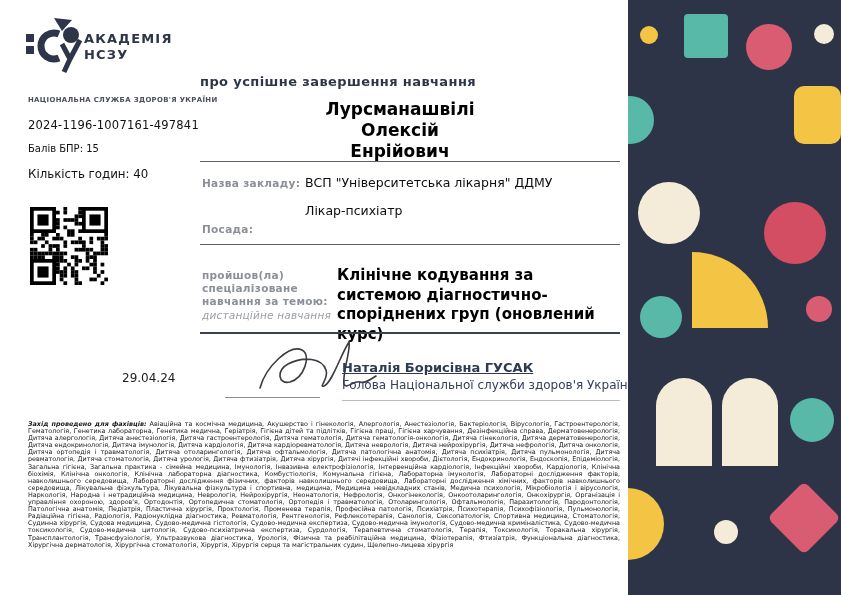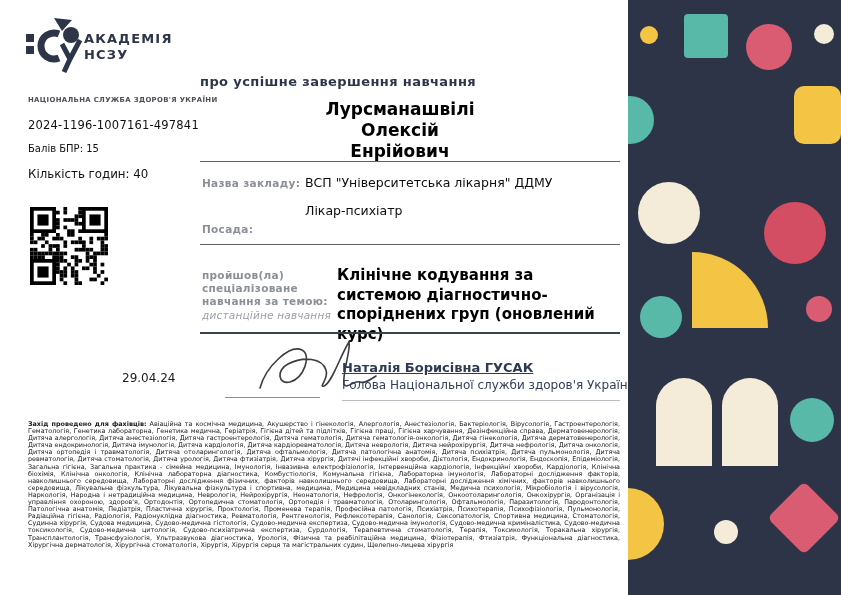--- a/index.html
+++ b/index.html
@@ -40,21 +40,21 @@
           color:#000; line-height:19.5px; }
   .sig-wrap{ position:absolute; left:252px; top:336px; width:130px; height:64px; }
   .sig-line{ position:absolute; left:225px; top:397px; width:95px; height:1px; background:#8a8d92; }
   .signer-name{ position:absolute; left:342px; top:360px; font-size:13px; font-weight:700; color:#2d3a52;text-decoration:underline; }
   .signer-role{ position:absolute; left:342px; top:378px; font-size:12px; color:#33405a; }
   .signer-line{ position:absolute; left:342px; top:400px; width:278px; height:1px; background:#b9bcc1; }
 
   
   .fineprint{ position:absolute; left:28px; top:421px; width:592px;
           font-size:6.4px; line-height:7.1px; color:#17181b; text-align:justify; }
-  .fineprint b{ font-weight:700; }
+  .fineprint b{ font-weight:700;font-style:italic; }
 
   
   .decor{ position:absolute; left:628px; top:0; width:213px; height:595px; background:#2d3447; overflow:hidden; }
   .decor div{ position:absolute; }
   .d-c{ border-radius:50%; }
   .yellow{ background:#f4c445; } .teal{ background:#58b9a9; }
   .rose{ background:#d95c72; } .red{ background:#d34e62; } .cream{ background:#f4ecd9; }
   .d1{ left:12px; top:26px; width:18px; height:18px; }
   .d2{ left:56px; top:14px; width:44px; height:44px; border-radius:4px; }
   .d3{ left:118px; top:24px; width:46px; height:46px; }

